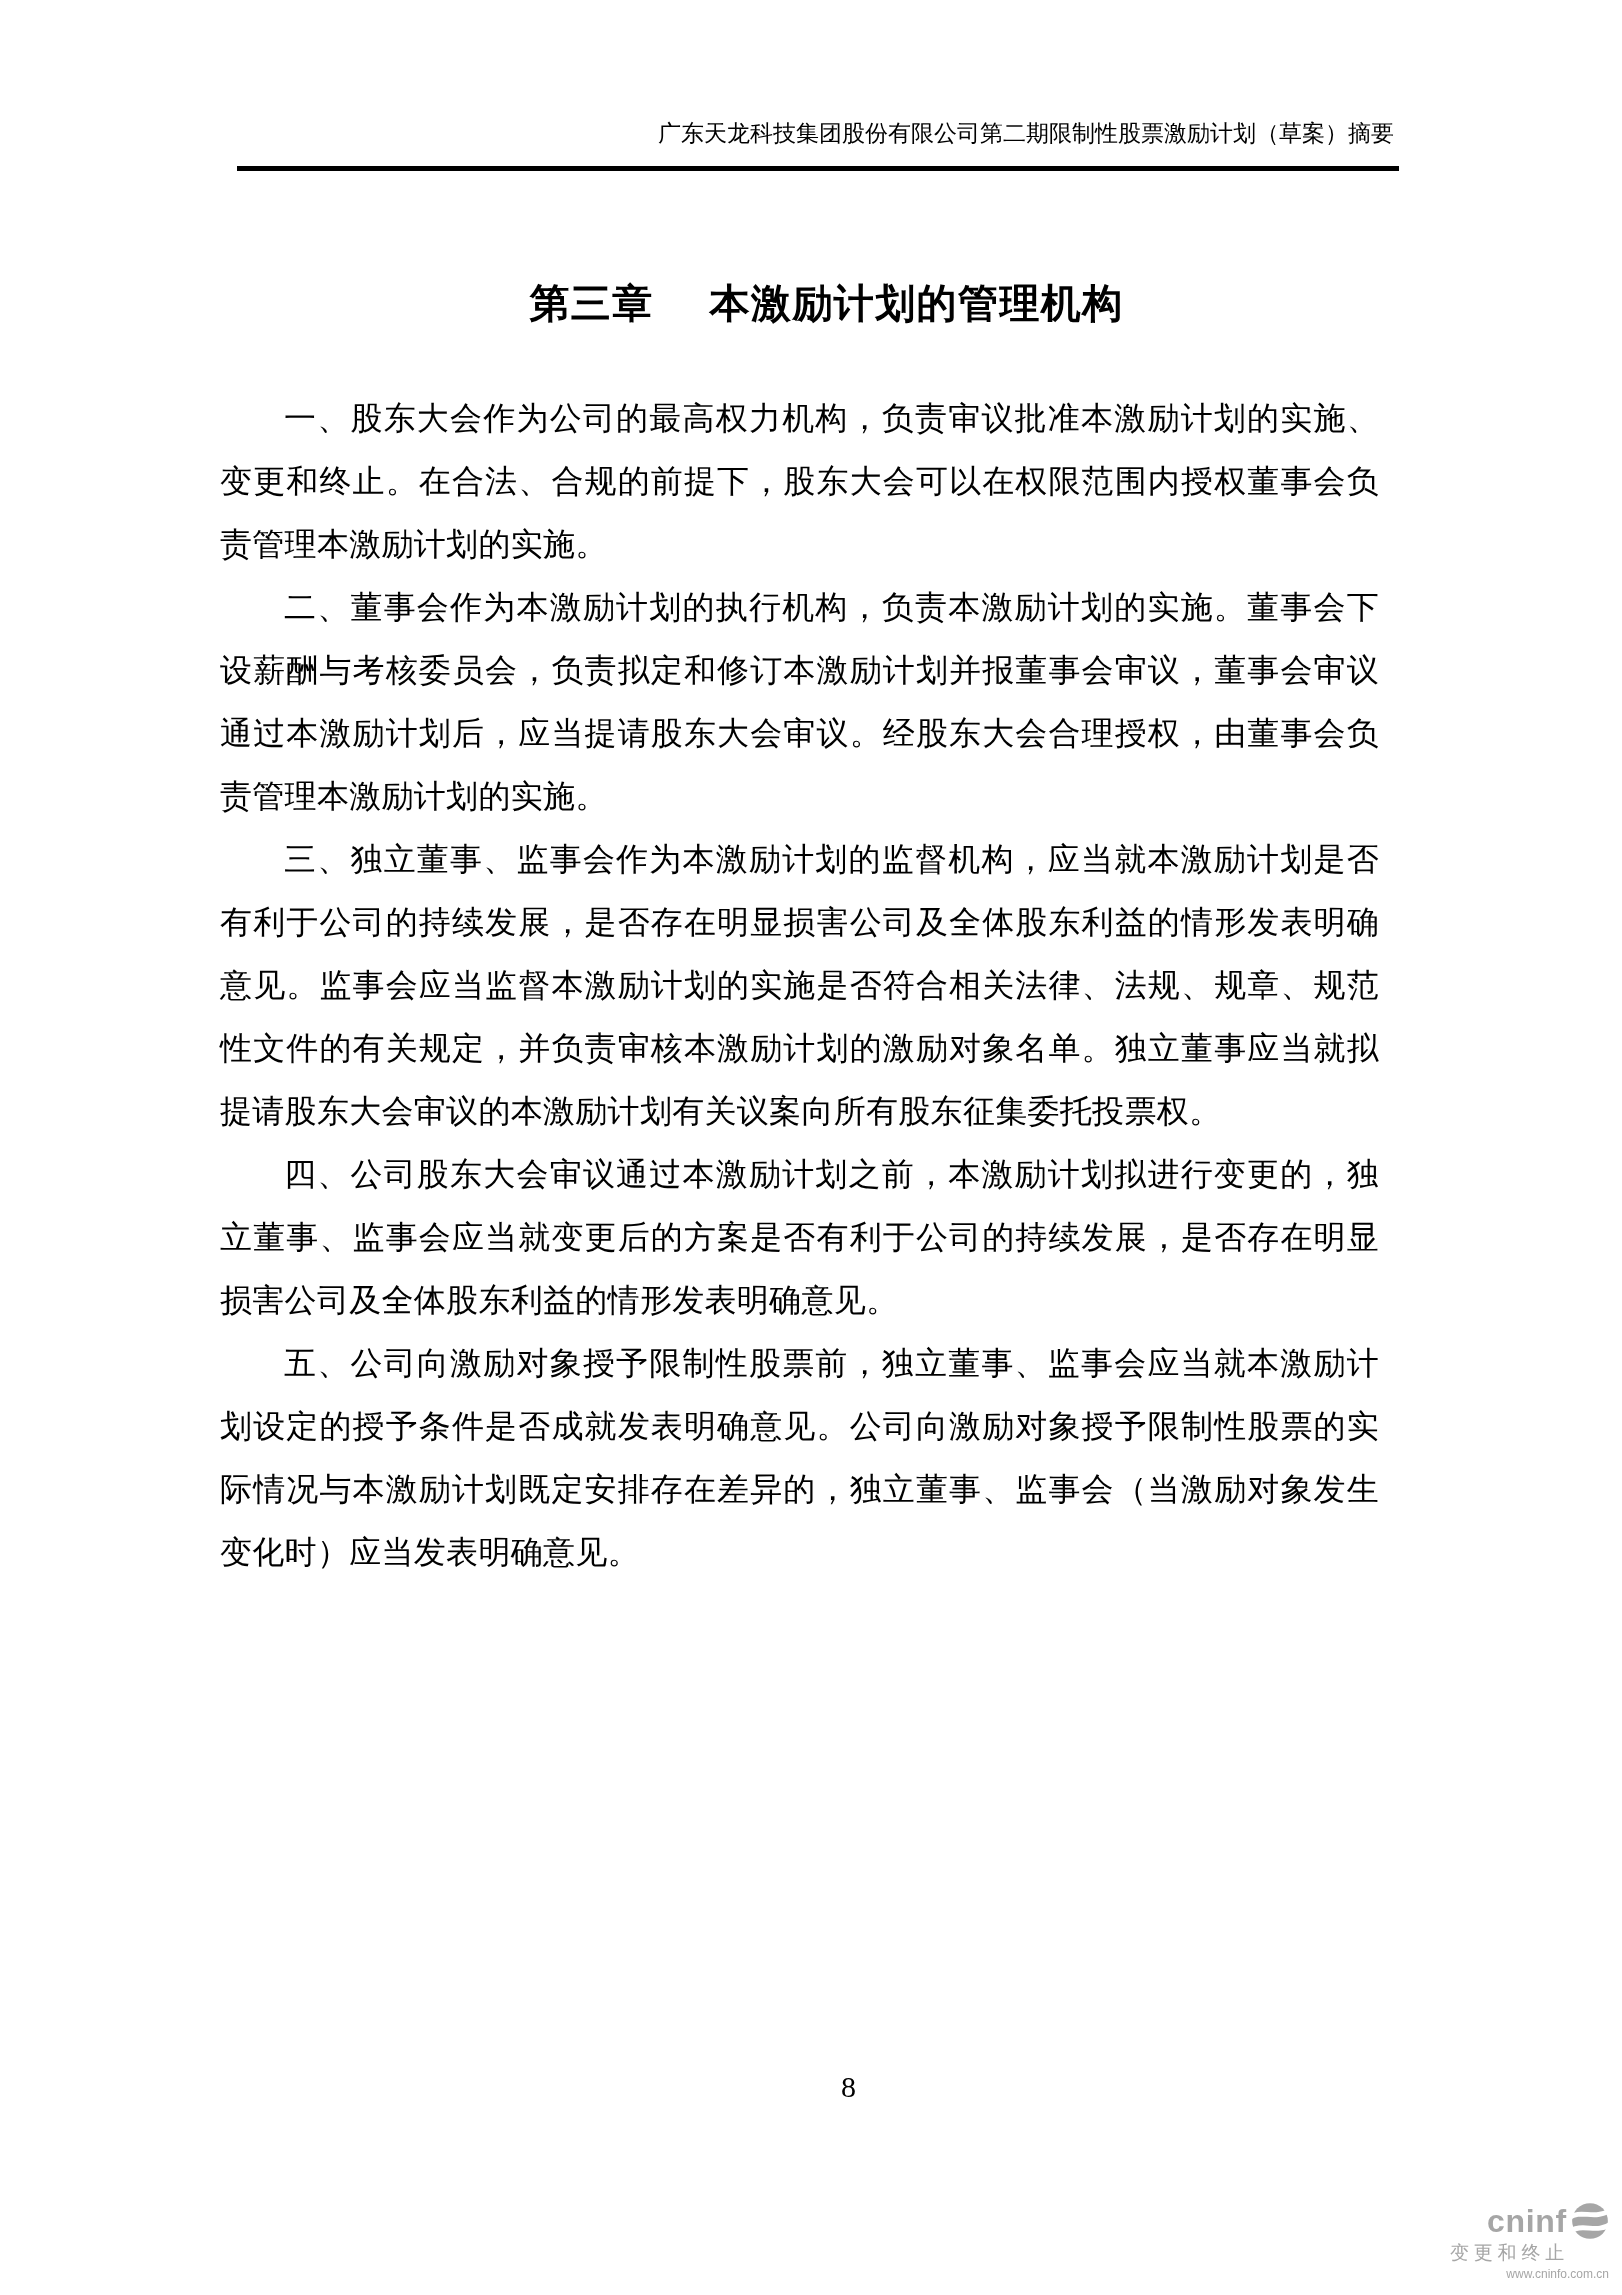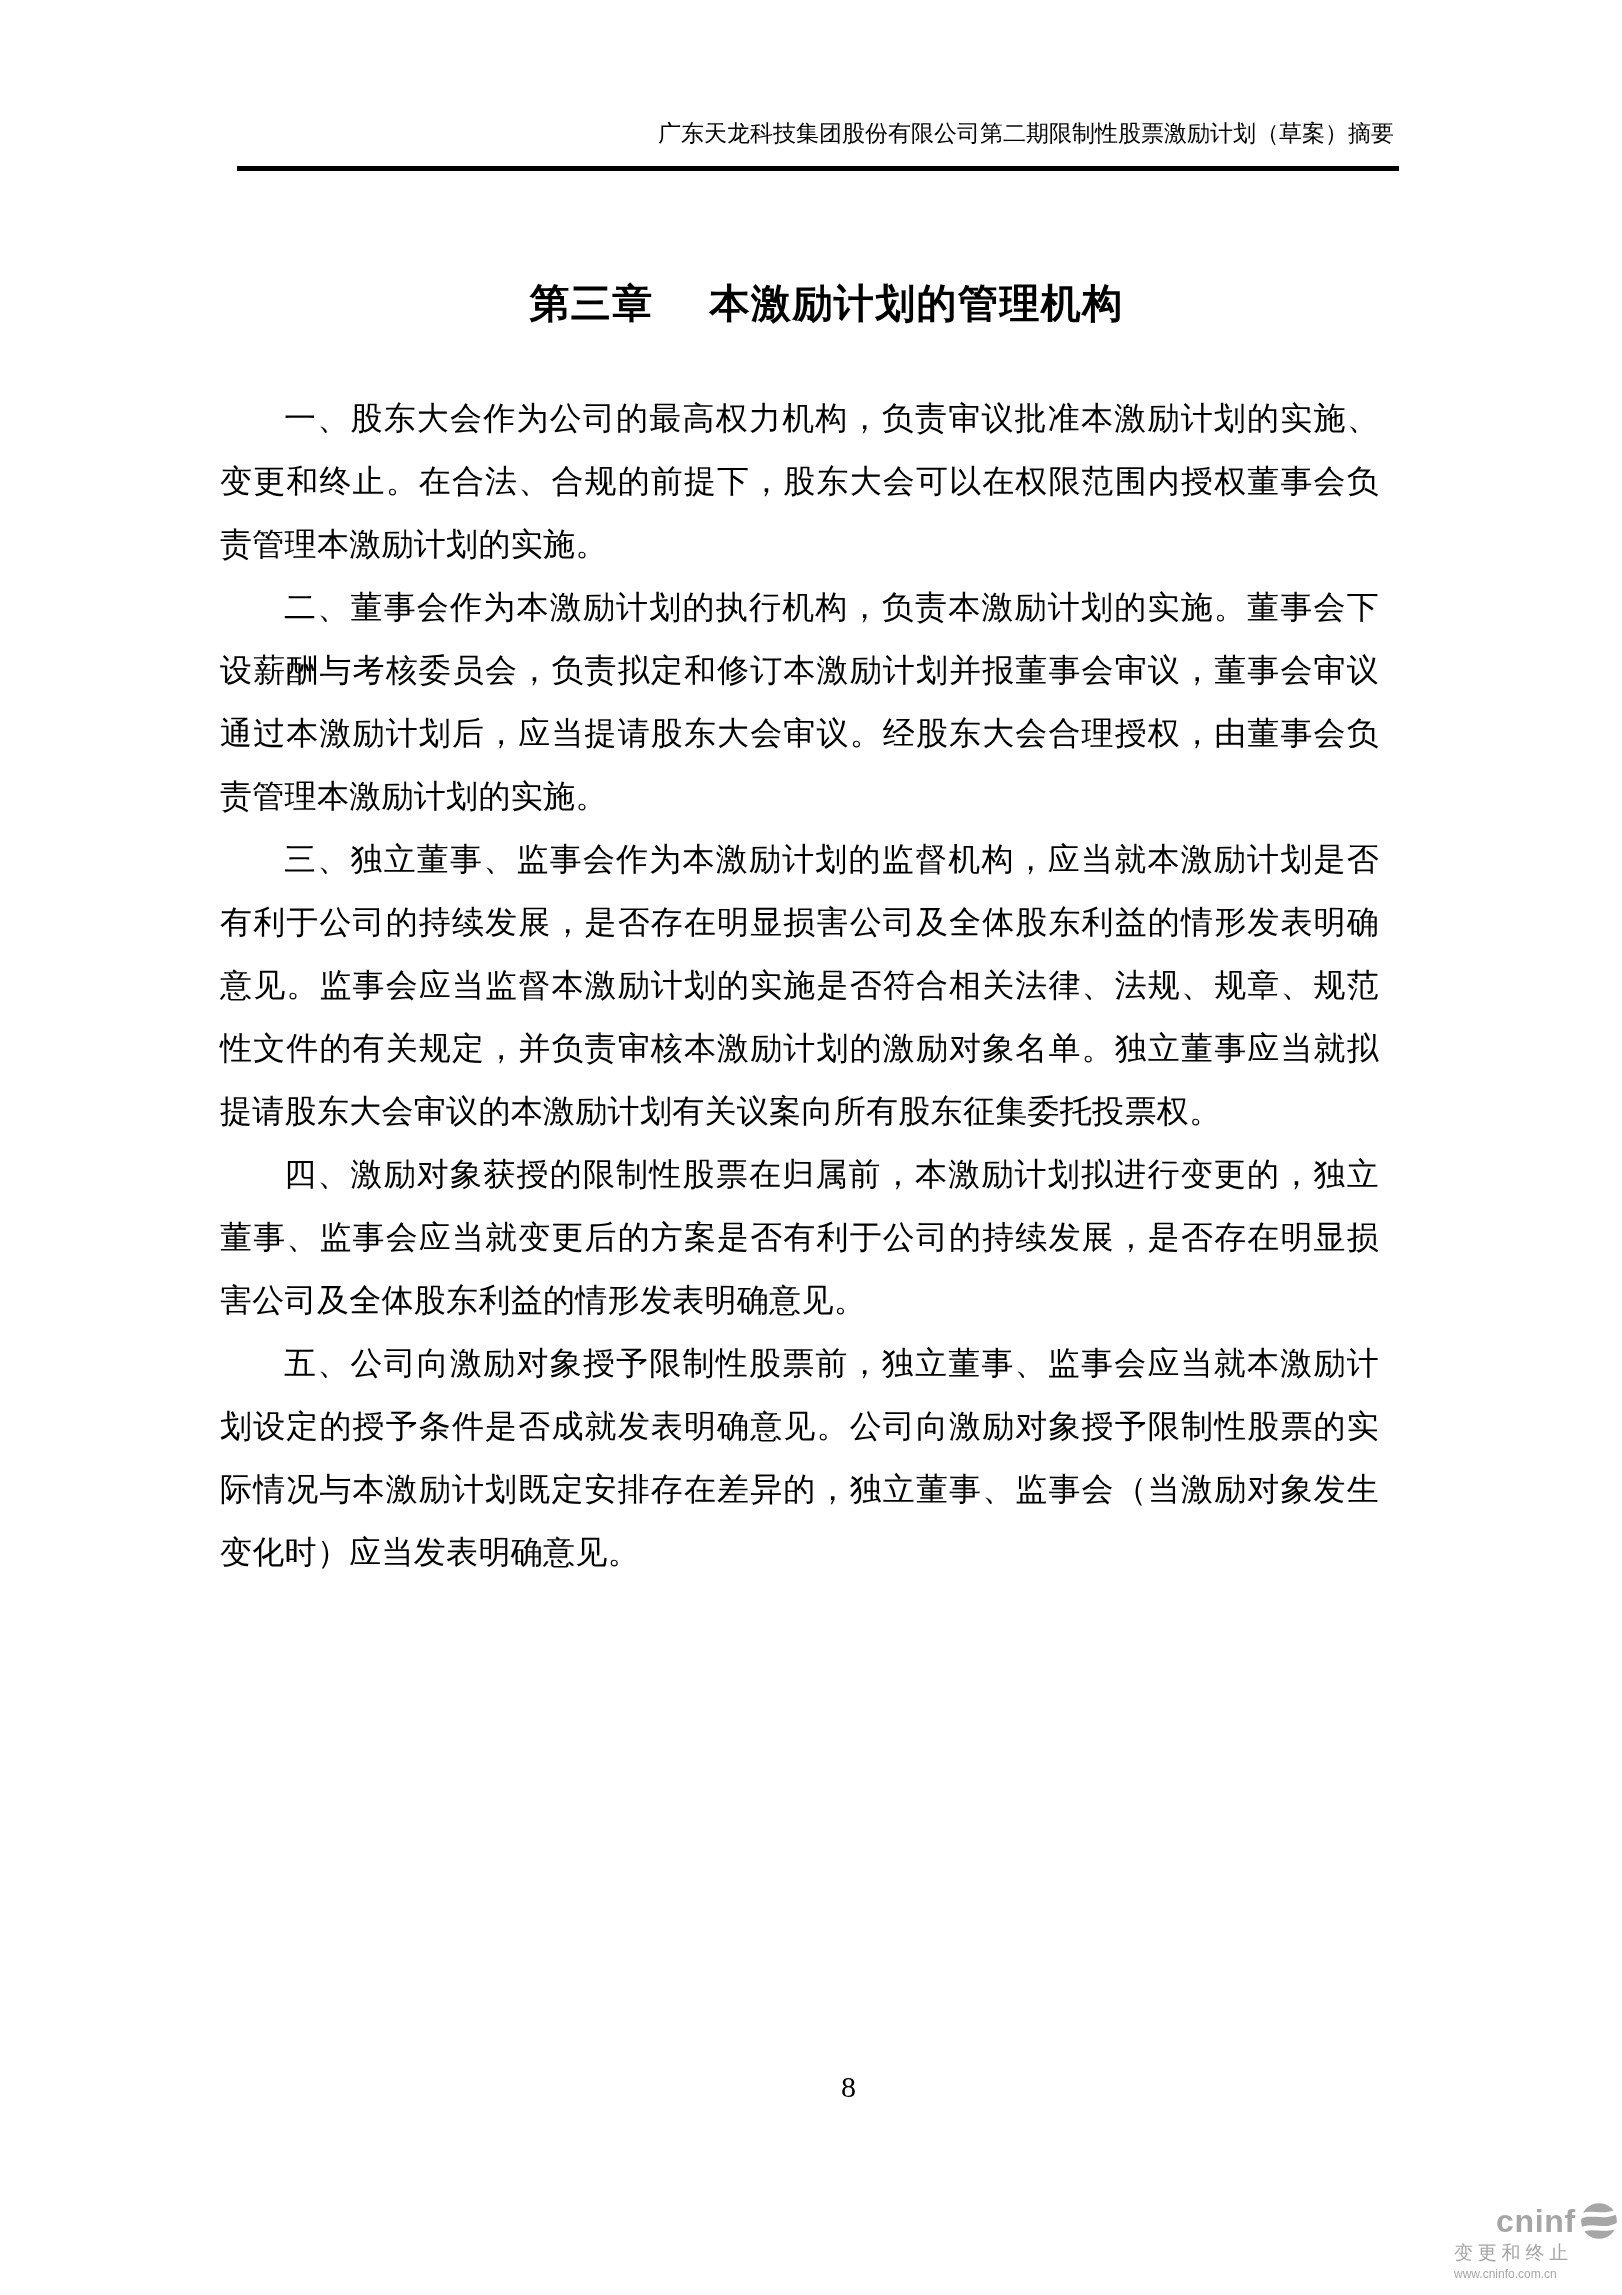--- a/index.html
+++ b/index.html
@@ -61,25 +61,25 @@
   .page-number {
     position: absolute;
     top: 2070px;
     left: 841px;
     font-size: 30px;
     line-height: 33px;
   }
   .watermark {
     position: absolute;
     top: 2202px;
-    right: 5px;
+    right: 14px;
     width: 164px;
     color: #a6a6a6;
     font-family: "Liberation Sans", "DejaVu Sans", sans-serif;
-    text-align: left;
+    text-align: right;
     user-select: none;
   }
   .wm-row1 {
     display: flex;
     align-items: center;
     justify-content: flex-end;
     gap: 4.1px;
   }
   .wm-logo-text {
     font-size: 32px;
@@ -112,21 +112,21 @@
   <div class="header-rule"></div>
 
   <h1 class="chapter-title">
     <span>第三章</span><span class="chapter-name">本激励计划的管理机构</span>
   </h1>
 
   <div class="body-text">
     <p>一、股东大会作为公司的最高权力机构，负责审议批准本激励计划的实施、变更和终止。在合法、合规的前提下，股东大会可以在权限范围内授权董事会负责管理本激励计划的实施。</p>
     <p>二、董事会作为本激励计划的执行机构，负责本激励计划的实施。董事会下设薪酬与考核委员会，负责拟定和修订本激励计划并报董事会审议，董事会审议通过本激励计划后，应当提请股东大会审议。经股东大会合理授权，由董事会负责管理本激励计划的实施。</p>
     <p>三、独立董事、监事会作为本激励计划的监督机构，应当就本激励计划是否有利于公司的持续发展，是否存在明显损害公司及全体股东利益的情形发表明确意见。监事会应当监督本激励计划的实施是否符合相关法律、法规、规章、规范性文件的有关规定，并负责审核本激励计划的激励对象名单。独立董事应当就拟提请股东大会审议的本激励计划有关议案向所有股东征集委托投票权。</p>
-    <p>四、激励对象获授的限制性股票在归属前，本激励计划拟进行变更的，独立董事、监事会应当就变更后的方案是否有利于公司的持续发展，是否存在明显损害公司及全体股东利益的情形发表明确意见。</p>
+    <p>四、公司股东大会审议通过本激励计划之前，本激励计划拟进行变更的，独立董事、监事会应当就变更后的方案是否有利于公司的持续发展，是否存在明显损害公司及全体股东利益的情形发表明确意见。</p>
     <p>五、公司向激励对象授予限制性股票前，独立董事、监事会应当就本激励计划设定的授予条件是否成就发表明确意见。公司向激励对象授予限制性股票的实际情况与本激励计划既定安排存在差异的，独立董事、监事会（当激励对象发生变化时）应当发表明确意见。</p>
   </div>
 
   <div class="page-number">8</div>
 
   <div class="watermark">
     <div class="wm-row1">
       <span class="wm-logo-text">cninf</span>
       <svg class="wm-logo-icon" viewBox="0 0 100 100" xmlns="http://www.w3.org/2000/svg" aria-hidden="true">
         <circle cx="50" cy="50" r="47" fill="#a6a6a6"></circle>

